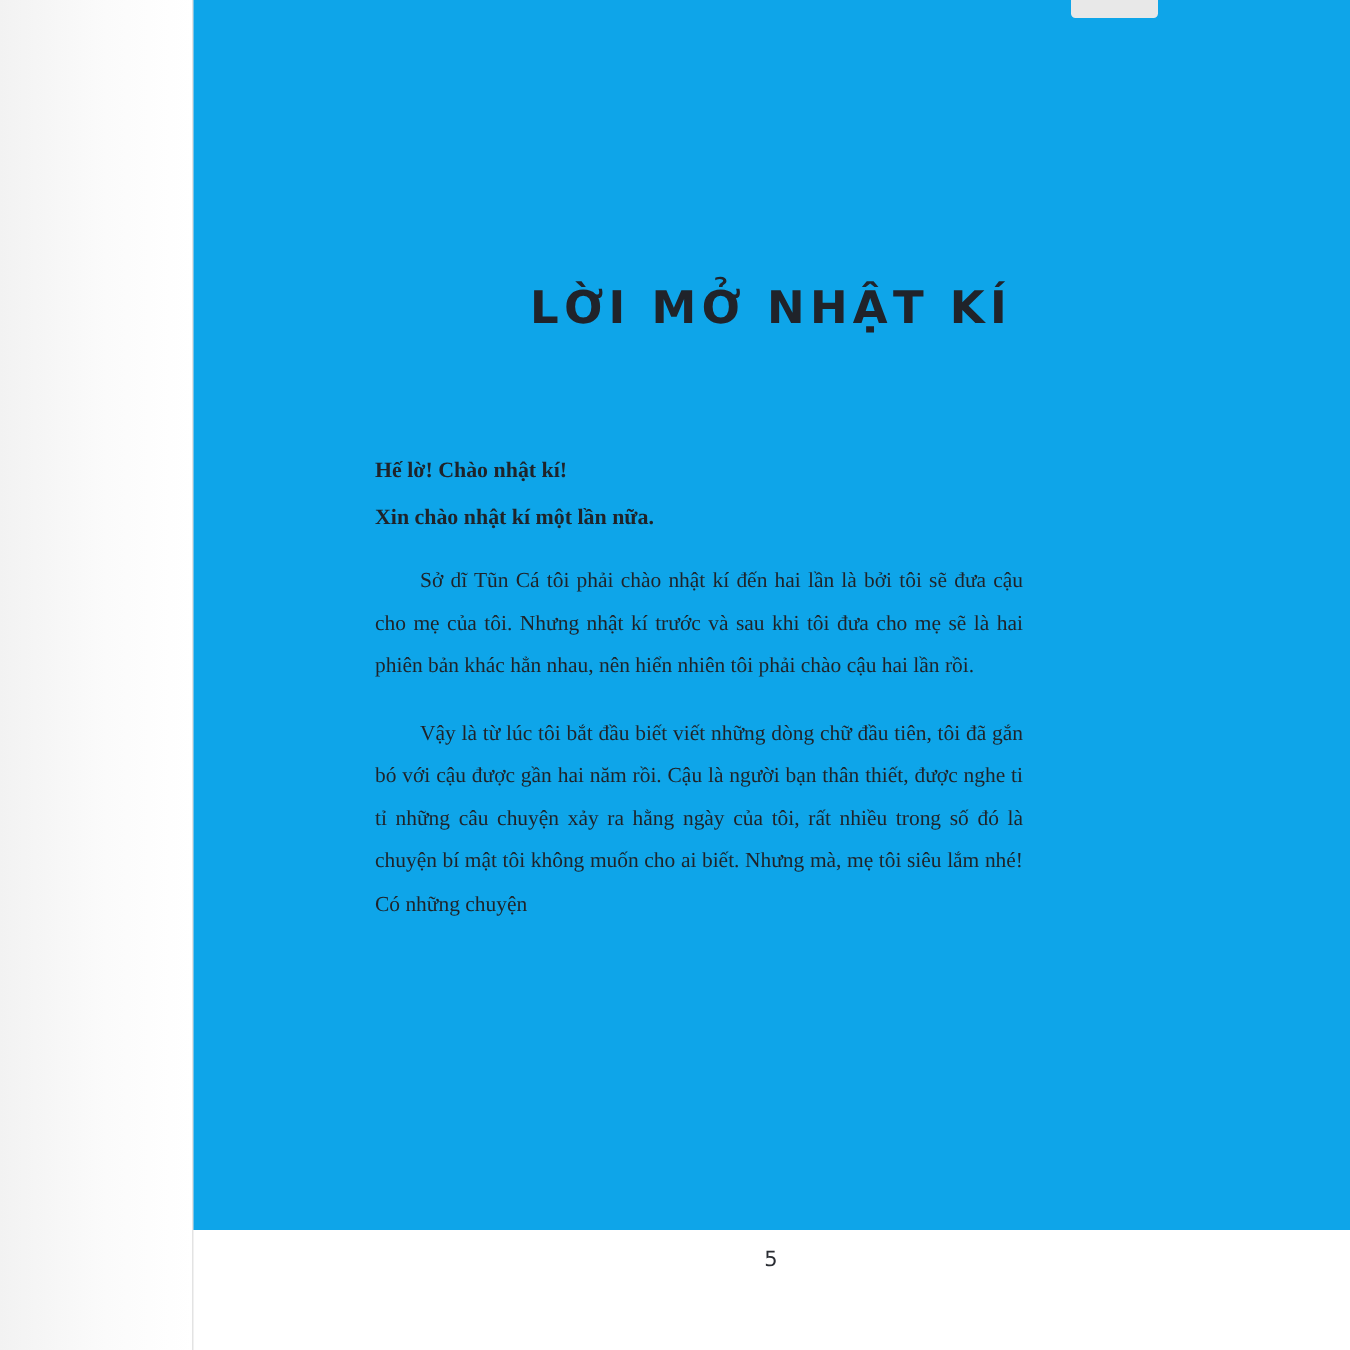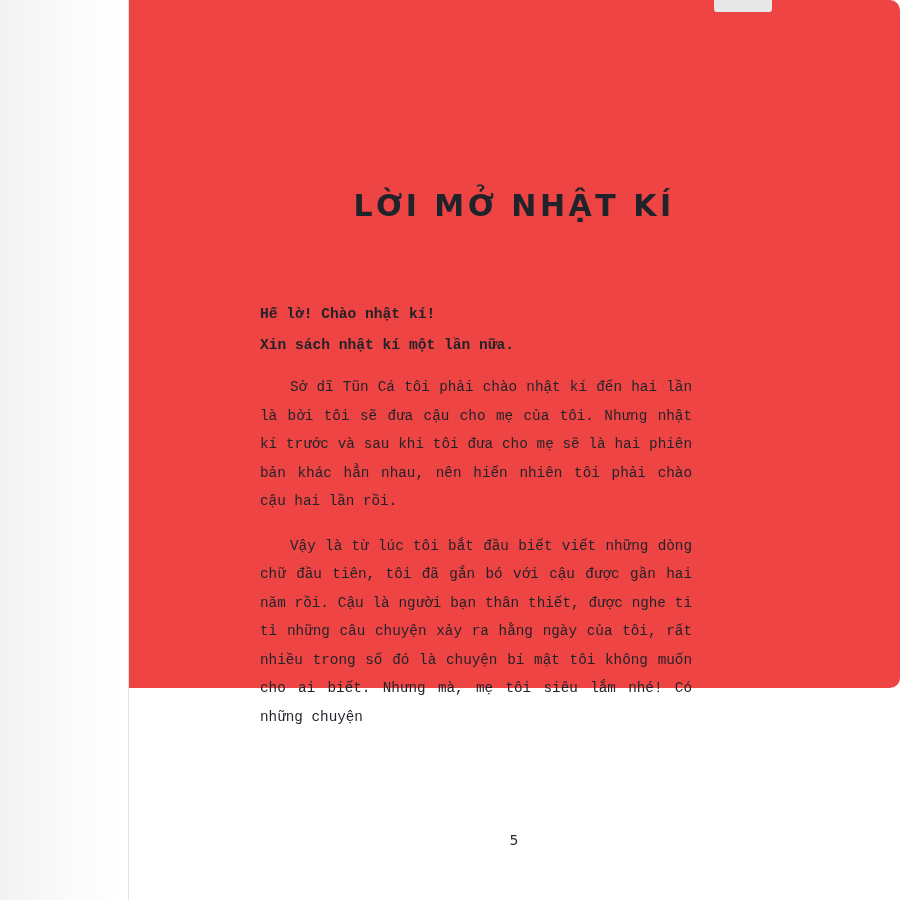--- a/index.html
+++ b/index.html
@@ -10,23 +10,22 @@
     width: 900px;
     height: 900px;
     background: #ffffff;
     font-family: "DejaVu Sans", sans-serif;
     overflow: hidden;
   }
 
   .page-scan {
     position: relative;
     width: 900px;
-    height: 688px;
-    background: #ef4444;
-    border-radius: 10px;
+    height: 820px;
+    background: #0ea5e9;
   }
 
   
   .spine-shadow {
     position: absolute;
     left: 0;
     top: 0;
     width: 128px;
     height: 900px;
     background: linear-gradient(to right, #f2f2f2 0%, #fbfbfb 55%, #ffffff 100%);
@@ -68,25 +67,25 @@
     text-align: center;
     font-family: "DejaVu Sans", sans-serif;
     font-size: 30px;
     font-weight: 700;
     letter-spacing: 3.5px;
     color: #20232a;
   }
 
   .text-column {
     position: absolute;
-    left: 132px;
+    left: 122px;
     top: 300px;
     width: 432px;
     color: #1f2329;
-    font-family: Liberation Mono, monospace;
+    font-family: Liberation Serif, serif;
     font-size: 14.3px;
     line-height: 28.5px;
   }
 
   .greeting {
     font-weight: 700;
     font-size: 14.6px;
     margin: 0 0 2px 0;
   }
   .greeting.second {
@@ -124,21 +123,21 @@
   <div class="top-right-notch"></div>
 
   <div class="page-body">
 
     <div class="chapter-title">LỜI MỞ NHẬT KÍ</div>
 
     <div class="text-column">
 
       <p class="greeting">Hế lờ! Chào nhật kí!</p>
 
-      <p class="greeting second">Xin sách nhật kí một lần nữa.</p>
+      <p class="greeting second">Xin chào nhật kí một lần nữa.</p>
 
       <p class="para">Sở dĩ Tũn Cá tôi phải chào nhật kí đến hai lần là bởi tôi sẽ đưa cậu cho mẹ của tôi. Nhưng nhật kí trước và sau khi tôi đưa cho mẹ sẽ là hai phiên bản khác hẳn nhau, nên hiển nhiên tôi phải chào cậu hai lần rồi.</p>
 
 
       <p class="para">Vậy là từ lúc tôi bắt đầu biết viết những dòng chữ đầu tiên, tôi đã gắn bó với cậu được gần hai năm rồi. Cậu là người bạn thân thiết, được nghe ti tỉ những câu chuyện xảy ra hằng ngày của tôi, rất nhiều trong số đó là chuyện bí mật tôi không muốn cho ai biết. Nhưng mà, mẹ tôi siêu lắm nhé! Có những chuyện</p>
 
     </div>
 
     <div class="page-number">5</div>
 

